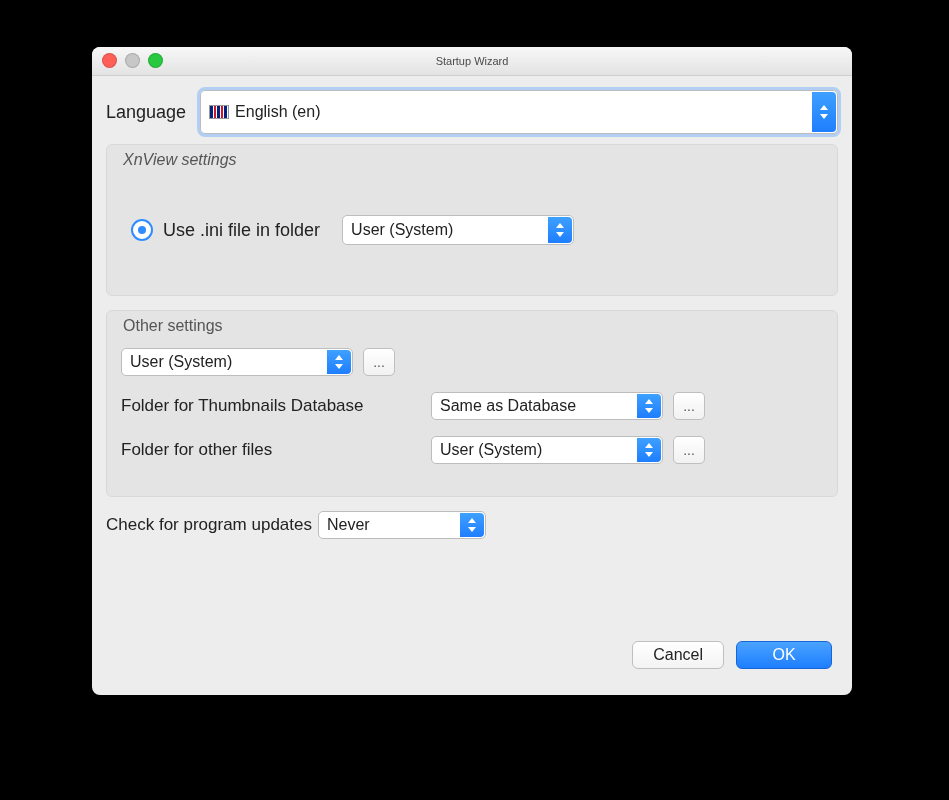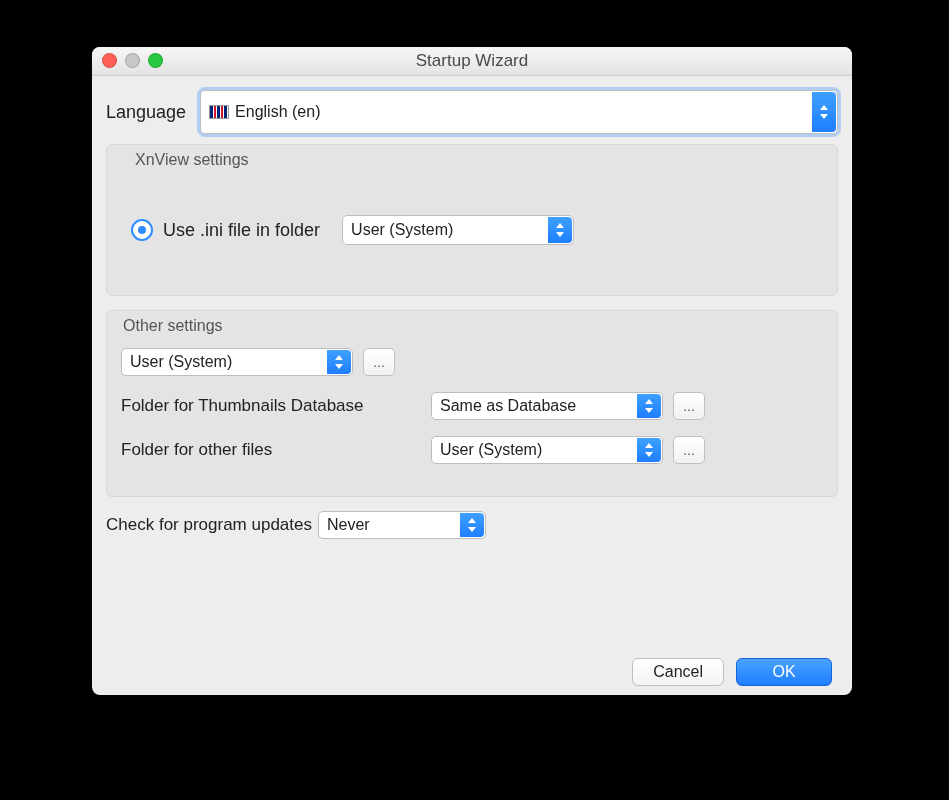--- a/index.html
+++ b/index.html
@@ -3,21 +3,21 @@
 <meta charset="utf-8">
 <style>
   html,body{margin:0;padding:0;width:949px;height:800px;background:#000;font-family:"Helvetica Neue",Helvetica,Arial,sans-serif;font-size:15px;color:#222;}
   .window{position:absolute;left:92px;top:47px;width:760px;height:648px;background:#ededed;border-radius:8px;box-shadow:0 18px 40px rgba(0,0,0,0.55),0 2px 6px rgba(0,0,0,0.3);overflow:hidden;}
   .titlebar{height:28px;background:linear-gradient(#f7f7f7,#e3e3e3);border-bottom:1px solid #cfcfcf;position:relative;display:flex;align-items:center;justify-content:center;}
   .traffic{position:absolute;left:10px;top:6px;display:flex;gap:8px;}
   .tl{width:13px;height:13px;border-radius:50%;border:0.5px solid rgba(0,0,0,0.15);}
   .tl.red{background:#ff5f57;}
   .tl.yel{background:#c7c7c7;}
   .tl.grn{background:#28c940;}
-  .title{font-size:17px;color:#4a4a4a;text-align:center;}
+  .title{font-size:11px;color:#4a4a4a;text-align:center;}
   .content{padding:14px 14px 12px 14px;}
   .row{display:flex;align-items:center;margin-bottom:10px;}
   .lbl{font-size:17px;color:#222;}
   
   .select{position:relative;background:#fff;border:1px solid #bdbdbd;border-radius:5px;height:28px;display:flex;align-items:center;padding:0 34px 0 8px;font-size:16px;color:#222;box-sizing:border-box;}
   .select.focused{outline:3px solid rgba(70,150,255,0.35);outline-offset:0;}
   .stepper{position:absolute;right:1px;top:1px;bottom:1px;width:24px;background:linear-gradient(#3ea0ff,#1e7eff);border-radius:0 4px 4px 0;display:flex;flex-direction:column;align-items:center;justify-content:center;}
   .stepper svg{display:block;}
   .flag{width:18px;height:12px;margin-right:6px;background:linear-gradient(#fff 0 33%,#cf142b 33% 66%,#fff 66% 100%);position:relative;border:0.5px solid #999;flex:0 0 auto;}
   .flag:before{content:"";position:absolute;inset:0;background:repeating-linear-gradient(90deg,#00247d 0 3px,#fff 3px 4px,#cf142b 4px 6px,#fff 6px 7px);}  
@@ -25,21 +25,21 @@
   .group{border:1px solid #d8d8d8;border-radius:6px;margin:8px 0 14px 0;padding:30px 14px 14px 14px;position:relative;background:#e4e4e4;}
   .group-legend{position:absolute;left:14px;top:-12px;background:transparent;padding:0 4px;font-size:16px;color:#555;}
   .settings-group{padding-top:50px;padding-bottom:50px;}
   
   .radio{width:18px;height:18px;border-radius:50%;border:2px solid #2f8dff;display:flex;align-items:center;justify-content:center;margin-right:10px;background:#fff;}
   .radio .dot{width:8px;height:8px;border-radius:50%;background:#2f8dff;}
   .radio-row{display:flex;align-items:center;}
   .other-row{display:flex;align-items:center;height:34px;margin-bottom:10px;}
   .other-row .lbl{width:310px;font-size:17px;}
   .browse{width:30px;height:26px;margin-left:10px;border:1px solid #bfbfbf;border-radius:5px;background:linear-gradient(#fff,#f1f1f1);font-size:14px;color:#555;display:flex;align-items:center;justify-content:center;}
-  .footer{position:absolute;right:20px;bottom:9px;display:flex;gap:12px;}
+  .footer{position:absolute;right:20px;bottom:26px;display:flex;gap:12px;}
   .btn{height:28px;border-radius:6px;font-size:16px;display:flex;align-items:center;justify-content:center;border:1px solid #bfbfbf;background:linear-gradient(#ffffff,#f3f3f3);color:#222;padding:0 20px;min-width:80px;box-sizing:border-box;}
   .btn.primary{background:linear-gradient(#4aa3ff,#1e7eff);border:1px solid #1766d8;color:#fff;min-width:96px;}
   .check-row{display:flex;align-items:center;margin-top:8px;}
 </style>
 </head>
 <body>
 
 <div class="window">
   <div class="titlebar">
     <div class="traffic">
@@ -59,21 +59,21 @@
         <span>English (en)</span>
         <span class="stepper">
           <svg width="10" height="14" viewBox="0 0 10 14">
               <path d="M5 0 L9 5 H1 Z M5 14 L1 9 H9 Z" fill="#fff"></path>
             </svg>
         </span>
       </div>
     </div>
 
     <div class="group settings-group">
-      <span class="group-legend" style="top:6px;left:24px;position:absolute;">XnView settings</span>
+      <span class="group-legend" style="top:6px;left:12px;position:absolute;font-style:italic;">XnView settings</span>
       <div class="radio-row" style="margin-top:20px;margin-left:10px;">
         <span class="radio">
             <span class="dot"></span>
           </span>
         <span class="lbl" style="font-size:18px;margin-right:22px;">Use .ini file in folder</span>
         <div class="select" style="width:232px;height:30px;">
           <span>User (System)</span>
           <span class="stepper">
             <svg width="10" height="14" viewBox="0 0 10 14">
                 <path d="M5 0 L9 5 H1 Z M5 14 L1 9 H9 Z" fill="#fff"></path>

